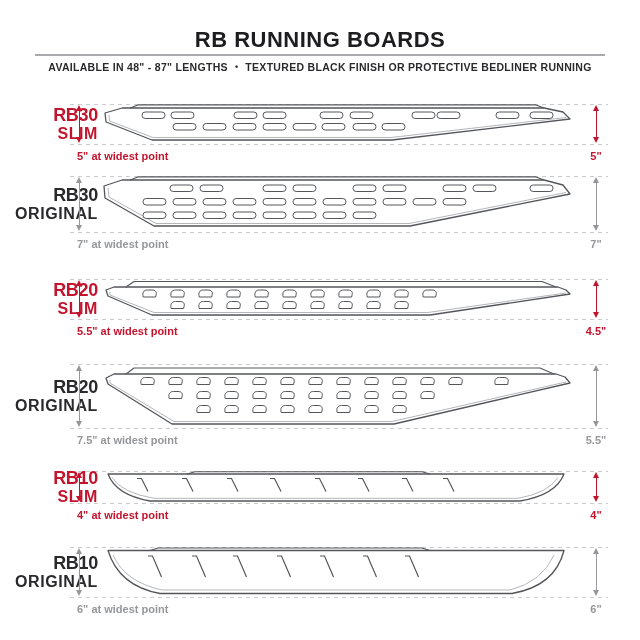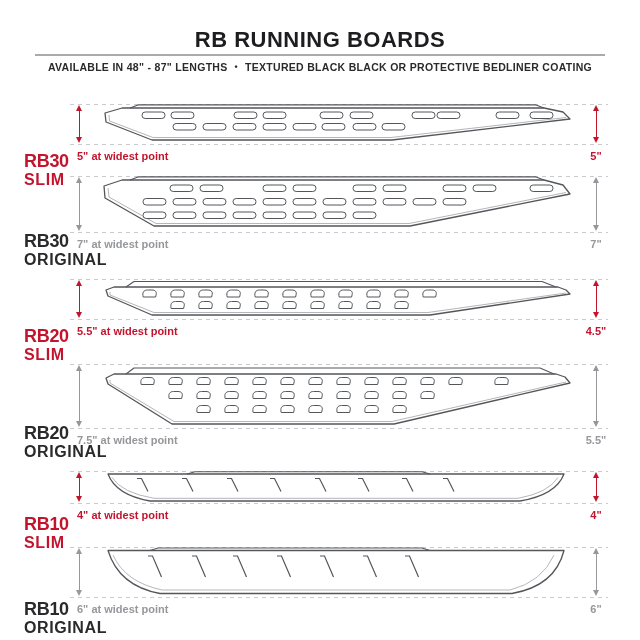--- a/index.html
+++ b/index.html
@@ -12,22 +12,22 @@
   .subtitle{position:absolute;top:61px;left:0;width:640px;text-align:center;
             font-size:10.5px;font-weight:bold;letter-spacing:.3px;color:#2a2a2c;white-space:nowrap;}
   .subtitle .sep{display:inline-block;margin:0 7px;font-size:9px;vertical-align:1px;}
   
   .section{position:absolute;left:0;right:0;}
   .section.slim{--model:#C3142E;--dim:#C3142E;}
   .section.original{--model:#2A2A2C;--dim:#95979A;}
   .dash{position:absolute;left:70px;width:538px;height:1px;
         background:repeating-linear-gradient(90deg,#c9cbcd 0 4px,transparent 4px 8px);}
   .dash.top{top:0;} .dash.bot{top:100%;}
-  .label{position:absolute;left:24px;width:86px;top:50%;transform:translateY(-50%);
-         text-align:left;line-height:1;margin-top:46px;}
+  .label{position:absolute;left:12px;width:86px;top:50%;transform:translateY(-50%);
+         text-align:right;line-height:1;}
   .model{font-size:18px;font-weight:bold;letter-spacing:-.3px;color:var(--model);}
   .variant{font-size:16px;font-weight:bold;letter-spacing:.6px;margin-top:2px;color:var(--model);}
   .arrow{position:absolute;top:1px;bottom:1px;width:9px;}
   .arrow.l{left:75px;} .arrow.r{left:592px;}
   .arrow .ln{position:absolute;left:4px;top:4px;bottom:4px;width:1.2px;background:var(--dim);}
   .arrow .hd{position:absolute;left:1px;width:0;height:0;
              border-left:3.6px solid transparent;border-right:3.6px solid transparent;}
   .arrow .up{top:0;border-bottom:6px solid var(--dim);}
   .arrow .dn{bottom:0;border-top:6px solid var(--dim);}
   .board{position:absolute;left:92px;width:488px;top:0;}
@@ -50,21 +50,21 @@
     <defs>
       <rect id="sA" width="23" height="6.5" rx="3.2"></rect>
       <path id="sD" d="M1.2,7.5 C0,3 1.8,0.5 5.5,0.5 L10,0.5 C13.2,0.5 14.8,2.3 14.2,4.8 L13.6,7.5 Z"></path>
       <path id="tS" d="M0,0 h4.5 l6.5,13"></path>
       <path id="tL" d="M0,0 h4.5 l9,21"></path>
     </defs>
   </svg>
 
   <div class="title">RB RUNNING BOARDS</div>
   <div class="rule"></div>
-  <div class="subtitle"><span>AVAILABLE IN 48" - 87" LENGTHS</span><span class="sep">•</span><span>TEXTURED BLACK BLACK OR PROTECTIVE BEDLINER COATING</span></div>
+  <div class="subtitle"><span>AVAILABLE IN 48" - 87" LENGTHS</span><span class="sep">•</span><span>TEXTURED BLACK FINISH OR PROTECTIVE BEDLINER RUNNING</span></div>
 
   <div class="section slim" style="top:104px;height:40px;">
     <div class="dash top"></div>
     <div class="dash bot"></div>
     <div class="label">
       <div class="model">RB30</div>
       <div class="variant">SLIM</div>
     </div>
     <div class="arrow l">
         <span class="hd up"></span>

